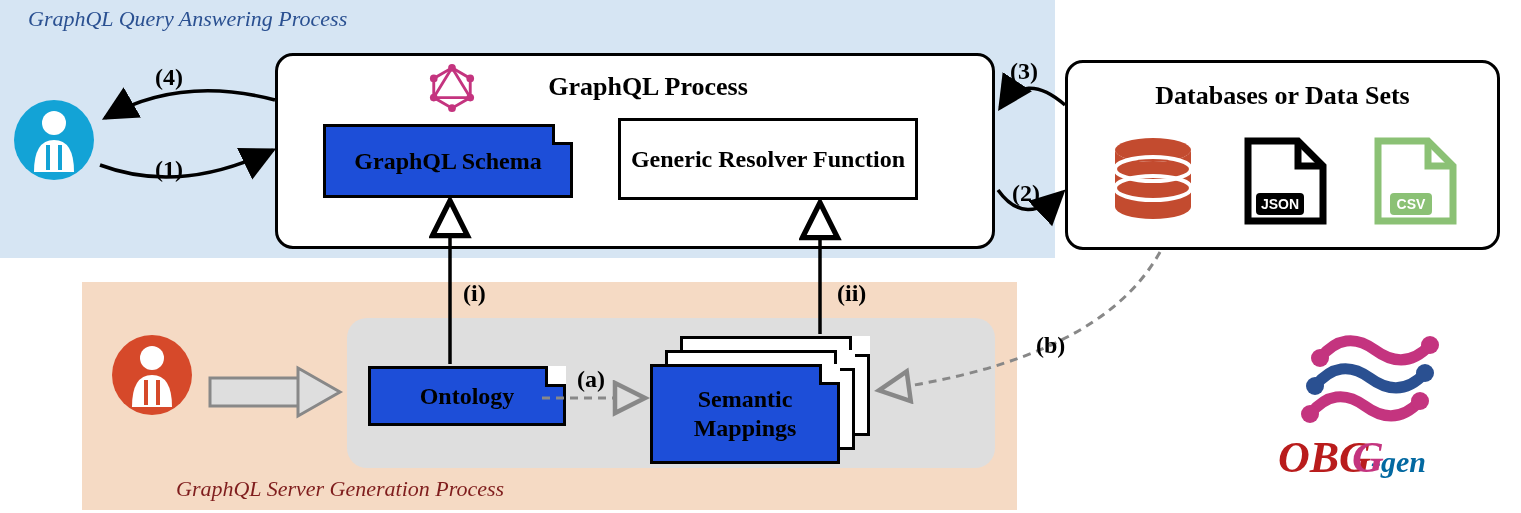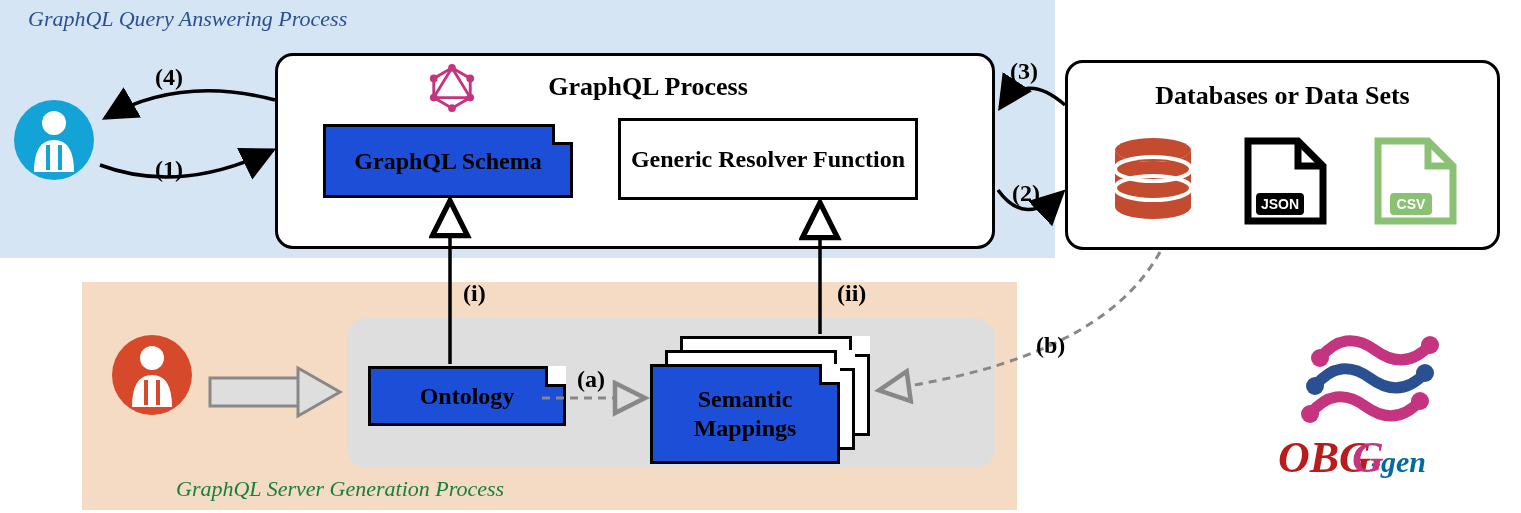--- a/index.html
+++ b/index.html
@@ -21,21 +21,21 @@
 </head>
 <body>
 
 <div class="canvas">
 
   <div class="bg-blue" style="left:0;top:0;width:1055px;height:258px;"></div>
   <div class="bg-orange" style="left:82px;top:282px;width:935px;height:228px;"></div>
   <div class="bg-grey" style="left:347px;top:318px;width:648px;height:150px;"></div>
 
   <div class="label-italic" style="position:absolute;left:28px;top:6px;color:#2a5091;">GraphQL Query Answering Process</div>
-  <div class="label-italic" style="position:absolute;left:176px;top:476px;color:#15803d;">GraphQL Server Generation Process</div>
+  <div class="label-italic" style="position:absolute;left:176px;top:476px;color:#7f1d1d;">GraphQL Server Generation Process</div>
 
   <div class="user-icon" style="left:12px;top:90px;">
     <svg width="85" height="100" viewBox="0 0 85 100">
       <circle cx="42" cy="50" r="40" fill="#13a3d6"></circle>
       <circle cx="42" cy="33" r="12" fill="white"></circle>
       <path d="M 22 82 Q 22 50 42 50 Q 62 50 62 82 Z" fill="white"></path>
       <rect x="34" y="55" width="4" height="25" fill="#13a3d6"></rect>
       <rect x="46" y="55" width="4" height="25" fill="#13a3d6"></rect>
     </svg>
   </div>

